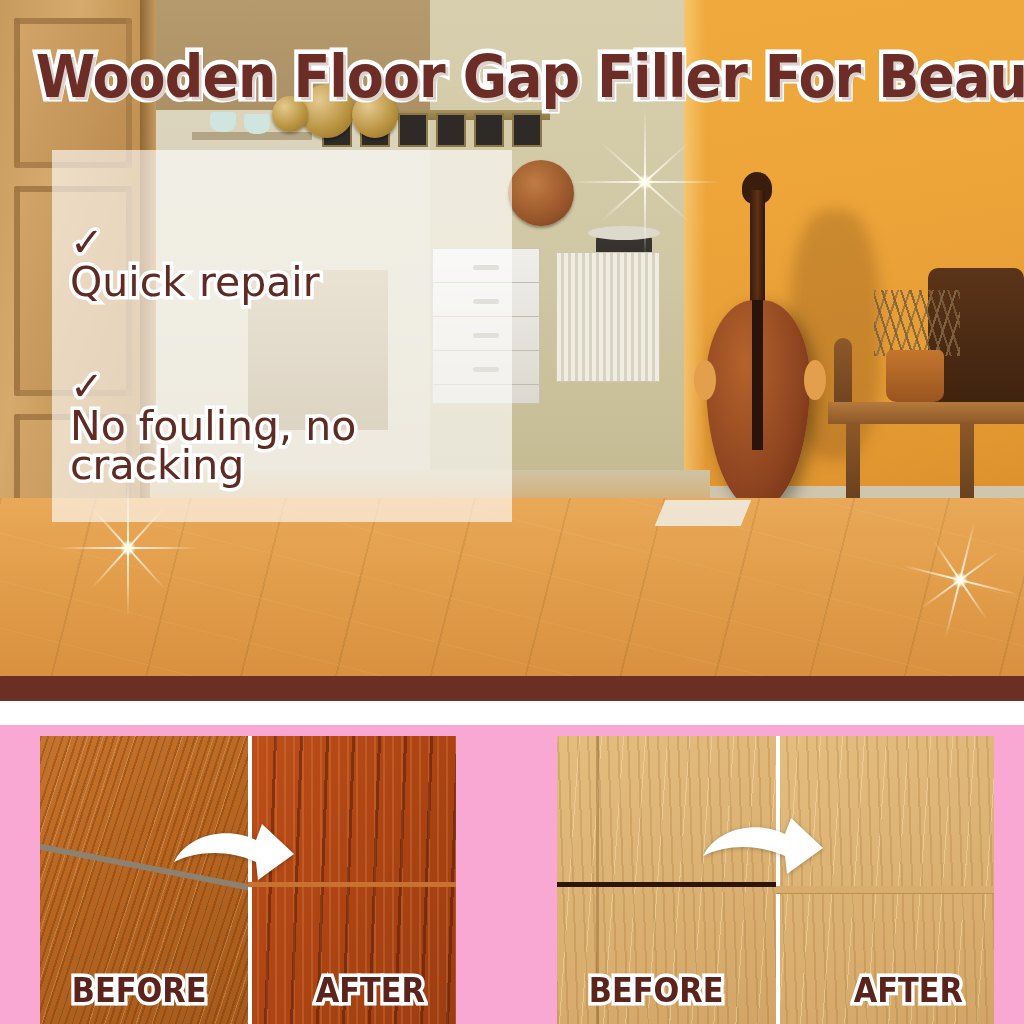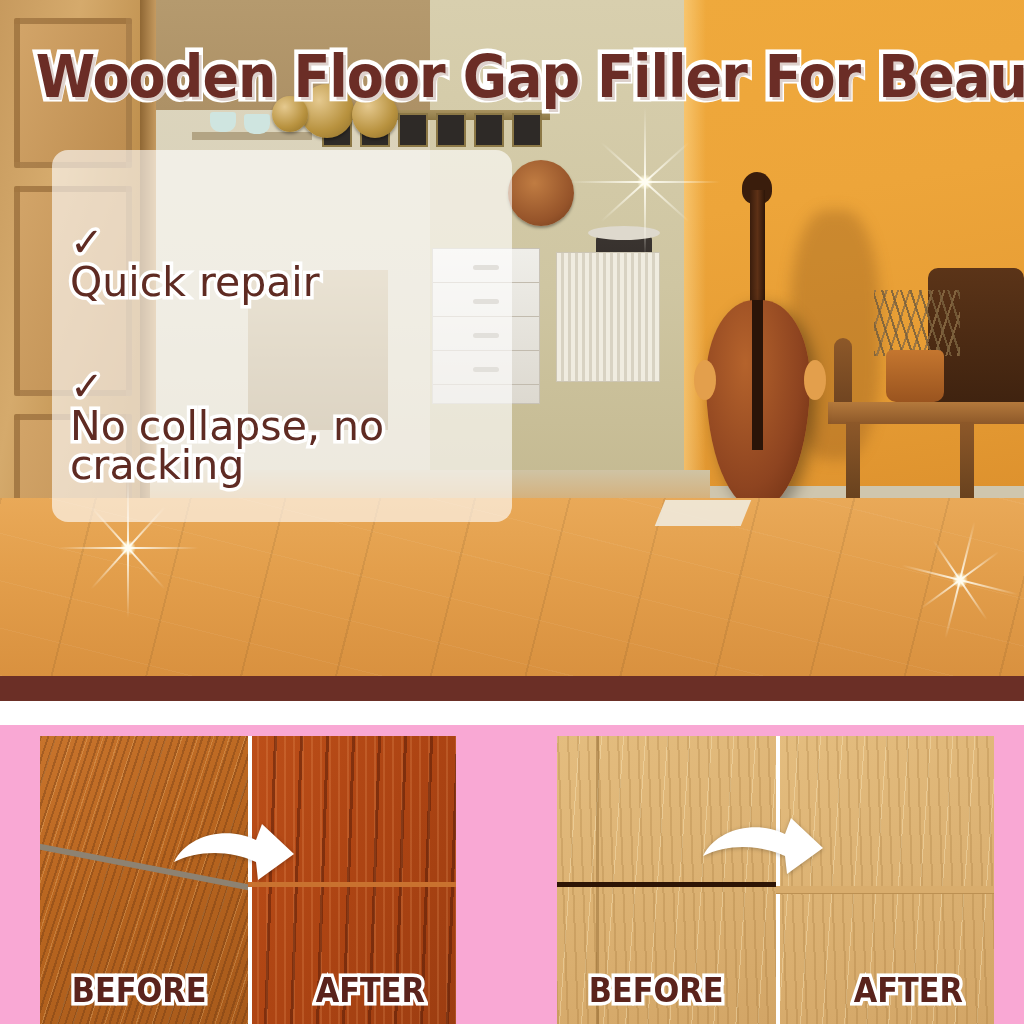--- a/index.html
+++ b/index.html
@@ -212,21 +212,21 @@
     -webkit-text-stroke:9px #ffffff;
     paint-order:stroke fill;
     text-shadow:3px 3px 0 rgba(120,70,50,.25);
     white-space:nowrap;
   }
 
   
   .feature-panel{
     position:absolute; left:52px; top:150px; width:460px; height:372px;
     background:rgba(255,255,255,.62);
-    border-radius:16px; z-index:30;
+    border-radius:0; z-index:30;
     padding:34px 14px 0 18px;
   }
   .feature-item{
     font-family:"DejaVu Sans", sans-serif;
     color:#5f2b23;
     -webkit-text-stroke:7px #ffffff;
     paint-order:stroke fill;
     font-size:41px;
     line-height:.96;
     margin-bottom:26px;
@@ -411,21 +411,21 @@
   </div>
 </div>
 
 <div class="feature-panel">
   <div class="feature-item">
     <span class="chk">✓</span>
     <span>Quick repair</span>
   </div>
   <div class="feature-item">
     <span class="chk">✓</span>
-    <span>No collapse, no
+    <span>No fouling, no
 cracking</span>
   </div>
 </div>
 
 <div class="title">Wooden Floor Gap Filler For Beautiful</div>
 
 <div class="divider"></div>
 
 <div class="compare-row">
 

